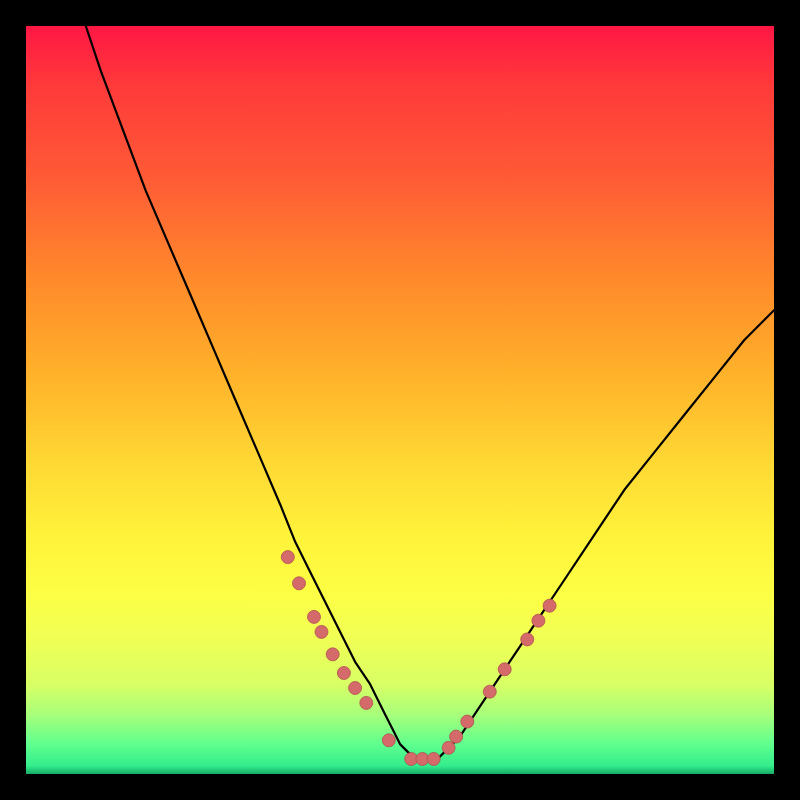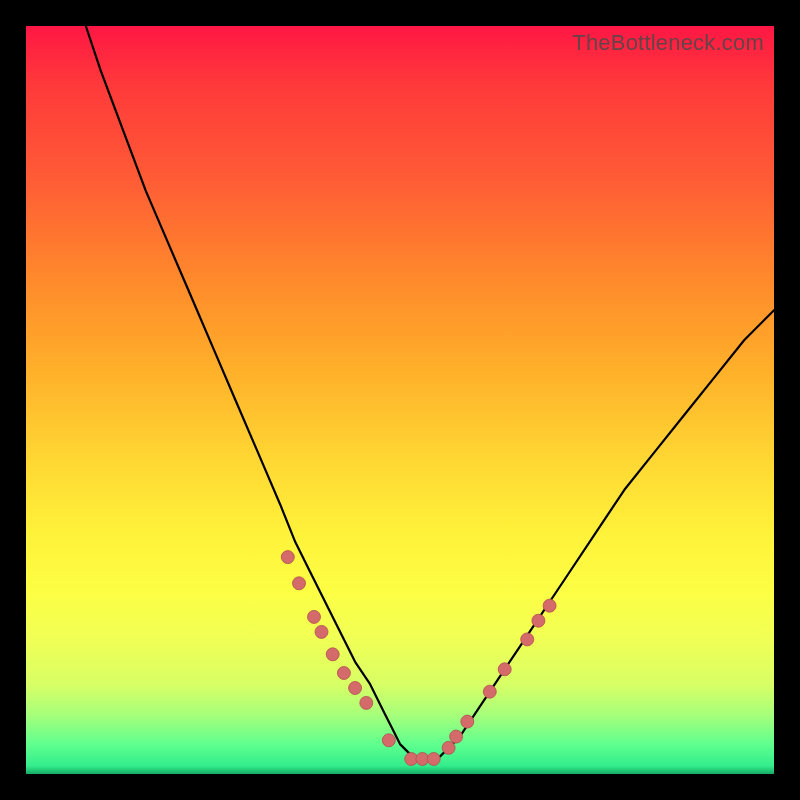--- a/index.html
+++ b/index.html
@@ -70,21 +70,20 @@
     overflow: visible;
   }
 </style>
 </head>
 <body>
 
 <div class="frame">
   <div class="gradient-bg"></div>
   <div class="bottom-darken"></div>
 
-  <div class="watermark">TheBottleneck.com</div>
 
   <svg class="curve" viewBox="0 0 748 748" preserveAspectRatio="none">
     <path id="curve-path" fill="none" stroke-width="2.2" stroke-linecap="round" stroke-linejoin="round" d="M59.8 0.0 L74.8 44.9 L97.2 104.7 L119.7 164.6 L142.1 216.9 L164.6 269.3 L187.0 321.6 L209.4 374.0 L231.9 426.4 L254.3 478.7 L269.3 516.1 L284.2 546.0 L299.2 576.0 L314.2 605.9 L329.1 635.8 L344.1 658.2 L359.0 688.2 L366.5 703.1 L374.0 718.1 L381.5 725.6 L389.0 733.0 L396.4 733.0 L411.4 733.0 L418.9 725.6 L433.8 710.6 L448.8 688.2 L463.8 665.7 L478.7 643.3 L493.7 620.8 L508.6 598.4 L538.6 553.5 L568.5 508.6 L598.4 463.8 L628.3 426.4 L658.2 389.0 L688.2 351.6 L718.1 314.2 L748.0 284.2" stroke="#000000"></path>
     <g id="markers-group">
         <circle cx="261.8" cy="531.1" r="6.5" fill="#d46a6a" stroke="#b04f4f" stroke-width="0.8"></circle>
         <circle cx="273.0" cy="557.3" r="6.5" fill="#d46a6a" stroke="#b04f4f" stroke-width="0.8"></circle>
         <circle cx="288.0" cy="590.9" r="6.5" fill="#d46a6a" stroke="#b04f4f" stroke-width="0.8"></circle>
         <circle cx="295.5" cy="605.9" r="6.5" fill="#d46a6a" stroke="#b04f4f" stroke-width="0.8"></circle>
         <circle cx="306.7" cy="628.3" r="6.5" fill="#d46a6a" stroke="#b04f4f" stroke-width="0.8"></circle>
         <circle cx="317.9" cy="647.0" r="6.5" fill="#d46a6a" stroke="#b04f4f" stroke-width="0.8"></circle>

